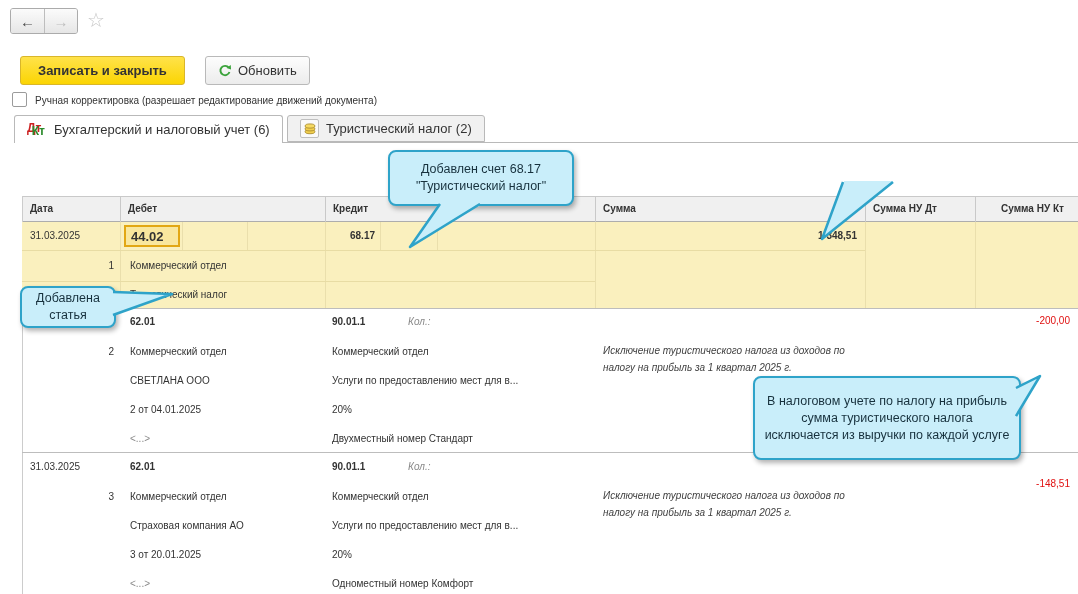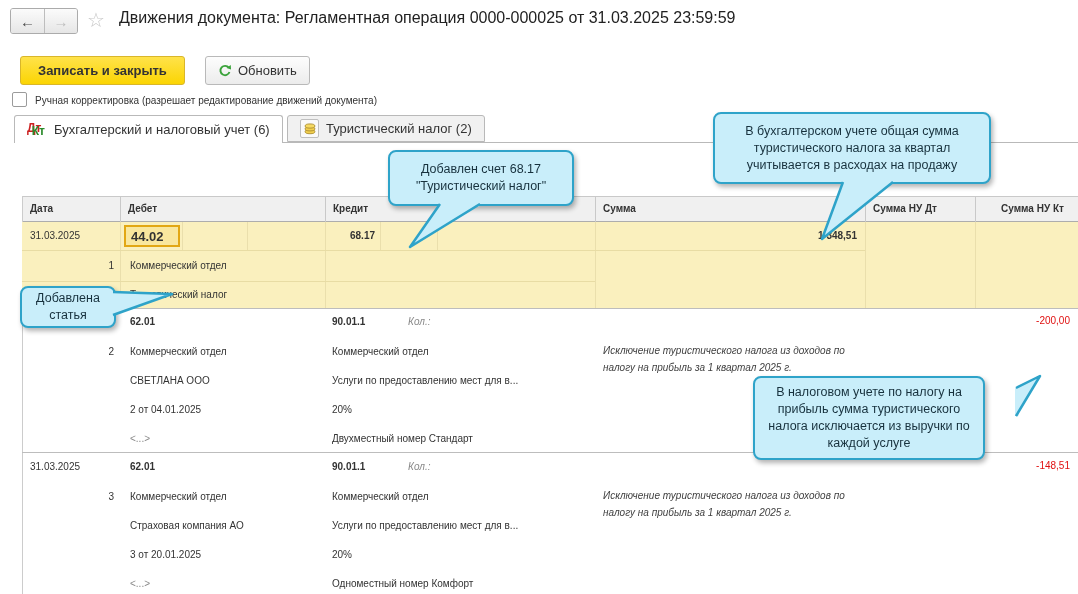--- a/index.html
+++ b/index.html
@@ -69,21 +69,20 @@
 
   <div class="navgroup">
     <div class="navbtn">
       <span style="color:#4a4a4a;">←</span>
     </div>
     <div class="navbtn">
       <span style="color:#bdbdbd;">→</span>
     </div>
   </div>
   <div class="star">☆</div>
-  <div class="title">Движения документа: Регламентная операция 0000-000025 от 31.03.2025 23:59:59</div>
 
   <button class="btn-primary">
     <span>Записать и закрыть</span>
   </button>
   <button class="btn-normal">
     <svg width="14" height="14" viewBox="0 0 16 16">
       <path d="M 13.1 9.2 A 5.3 5.3 0 1 1 12.3 4.2" fill="none" stroke="#3ba33b" stroke-width="2.2"></path>
       <polygon points="14.6,1.2 14.9,6.4 9.9,4.6" fill="#3ba33b"></polygon>
     </svg>
     <span>Обновить</span>
@@ -164,57 +163,54 @@
   <div class="t" style="left:332px; top:402px;">20%</div>
   <div class="t gray" style="left:130px; top:431px;">&lt;...&gt;</div>
   <div class="t" style="left:332px; top:431px;">Двухместный номер Стандарт</div>
 
   <div class="hline sep" style="top:452px;"></div>
 
   <div class="t" style="left:30px; top:459px;">31.03.2025</div>
   <div class="t b" style="left:130px; top:459px;">62.01</div>
   <div class="t b" style="left:332px; top:459px;">90.01.1</div>
   <div class="t i gray" style="left:408px; top:459px;">Кол.:</div>
-  <div class="t red" style="right:8px; top:458px;text-align:right;">-148,51</div>
+  <div class="t red" style="right:8px; top:476px;text-align:right;">-148,51</div>
   <div class="t" style="right:964px; top:489px;">3</div>
   <div class="t" style="left:130px; top:489px;">Коммерческий отдел</div>
   <div class="t" style="left:332px; top:489px;">Коммерческий отдел</div>
   <div class="t i wrap" style="left:603px; top:487px; width:260px; line-height:17px; color:#3f3f3f;">Исключение туристического налога из доходов по налогу на прибыль за 1 квартал 2025 г.</div>
   <div class="t" style="left:130px; top:518px;">Страховая компания АО</div>
   <div class="t" style="left:332px; top:518px;">Услуги по предоставлению мест для в...</div>
   <div class="t" style="left:130px; top:547px;">3 от 20.01.2025</div>
   <div class="t" style="left:332px; top:547px;">20%</div>
   <div class="t gray" style="left:130px; top:576px;">&lt;...&gt;</div>
   <div class="t" style="left:332px; top:576px;">Одноместный номер Комфорт</div>
 
   <div class="callout" style="left:388px; top:150px; width:186px; height:56px;">
     <span class="wrap">Добавлен счет 68.17 "Туристический налог"</span>
   </div>
   <svg class="tail" style="left:398px; top:203px;" width="100" height="48" viewBox="0 0 100 48">
     <rect x="43" y="0" width="38" height="3.5" fill="#c9eefa"></rect>
     <path d="M 42 1 L 12 44 L 82 1" fill="#c9eefa" stroke="#2ea3c9" stroke-width="2.5" stroke-linejoin="round"></path>
   </svg>
 
-  <div class="callout" style="left:713px; top:112px; width:278px; height:72px;">
-    <span class="wrap">В бухгалтерском учете общая сумма туристического налога за квартал учитывается в расходах на продажу</span>
-  </div>
   <svg class="tail" style="left:810px; top:181px;" width="100" height="62" viewBox="0 0 100 62">
     <rect x="34" y="0" width="48" height="3.5" fill="#c9eefa"></rect>
     <path d="M 33 1 L 12 58 L 83 1" fill="#c9eefa" stroke="#2ea3c9" stroke-width="2.5" stroke-linejoin="round"></path>
   </svg>
 
   <div class="callout" style="left:20px; top:286px; width:96px; height:42px;">
     <span class="wrap">Добавлена статья</span>
   </div>
   <svg class="tail" style="left:112px; top:288px;" width="68" height="32" viewBox="0 0 68 32">
     <rect x="0" y="5" width="3.5" height="21" fill="#c9eefa"></rect>
     <path d="M 1 4 L 60 6 L 1 27" fill="#c9eefa" stroke="#2ea3c9" stroke-width="2.5" stroke-linejoin="round"></path>
   </svg>
 
-  <div class="callout" style="left:753px; top:376px; width:232px; height:84px;">
+  <div class="callout" style="left:753px; top:376px; width:268px; height:84px;">
     <span class="wrap">В налоговом учете по налогу на прибыль сумма туристического налога исключается из выручки по каждой услуге</span>
   </div>
   <svg class="tail" style="left:1015px; top:372px;" width="42" height="48" viewBox="0 0 42 48">
     <rect x="0" y="16" width="3.5" height="28" fill="#c9eefa"></rect>
     <path d="M 1 16 L 25 4 L 1 44" fill="#c9eefa" stroke="#2ea3c9" stroke-width="2.5" stroke-linejoin="round"></path>
   </svg>
 
 </div>
 
 </body></html>

